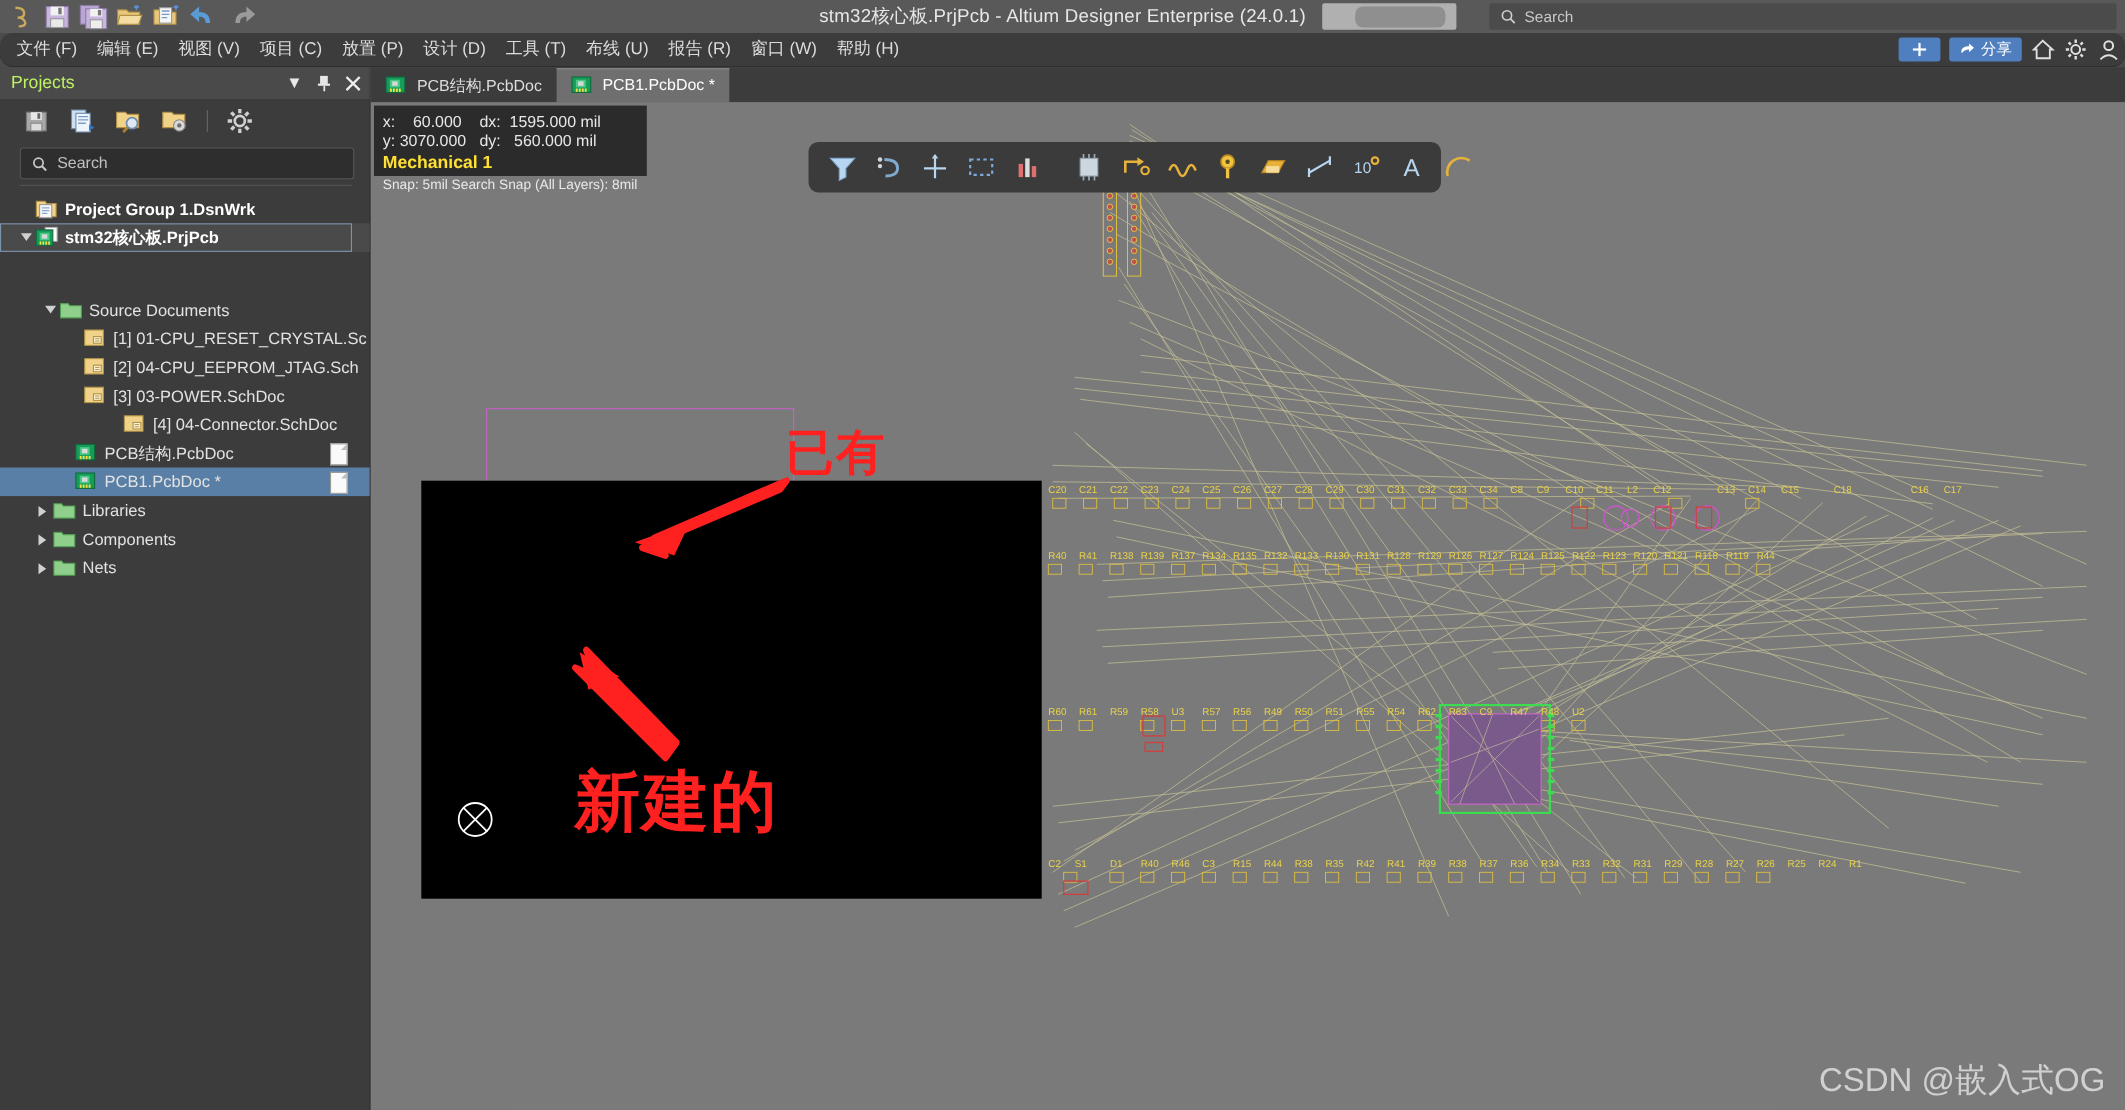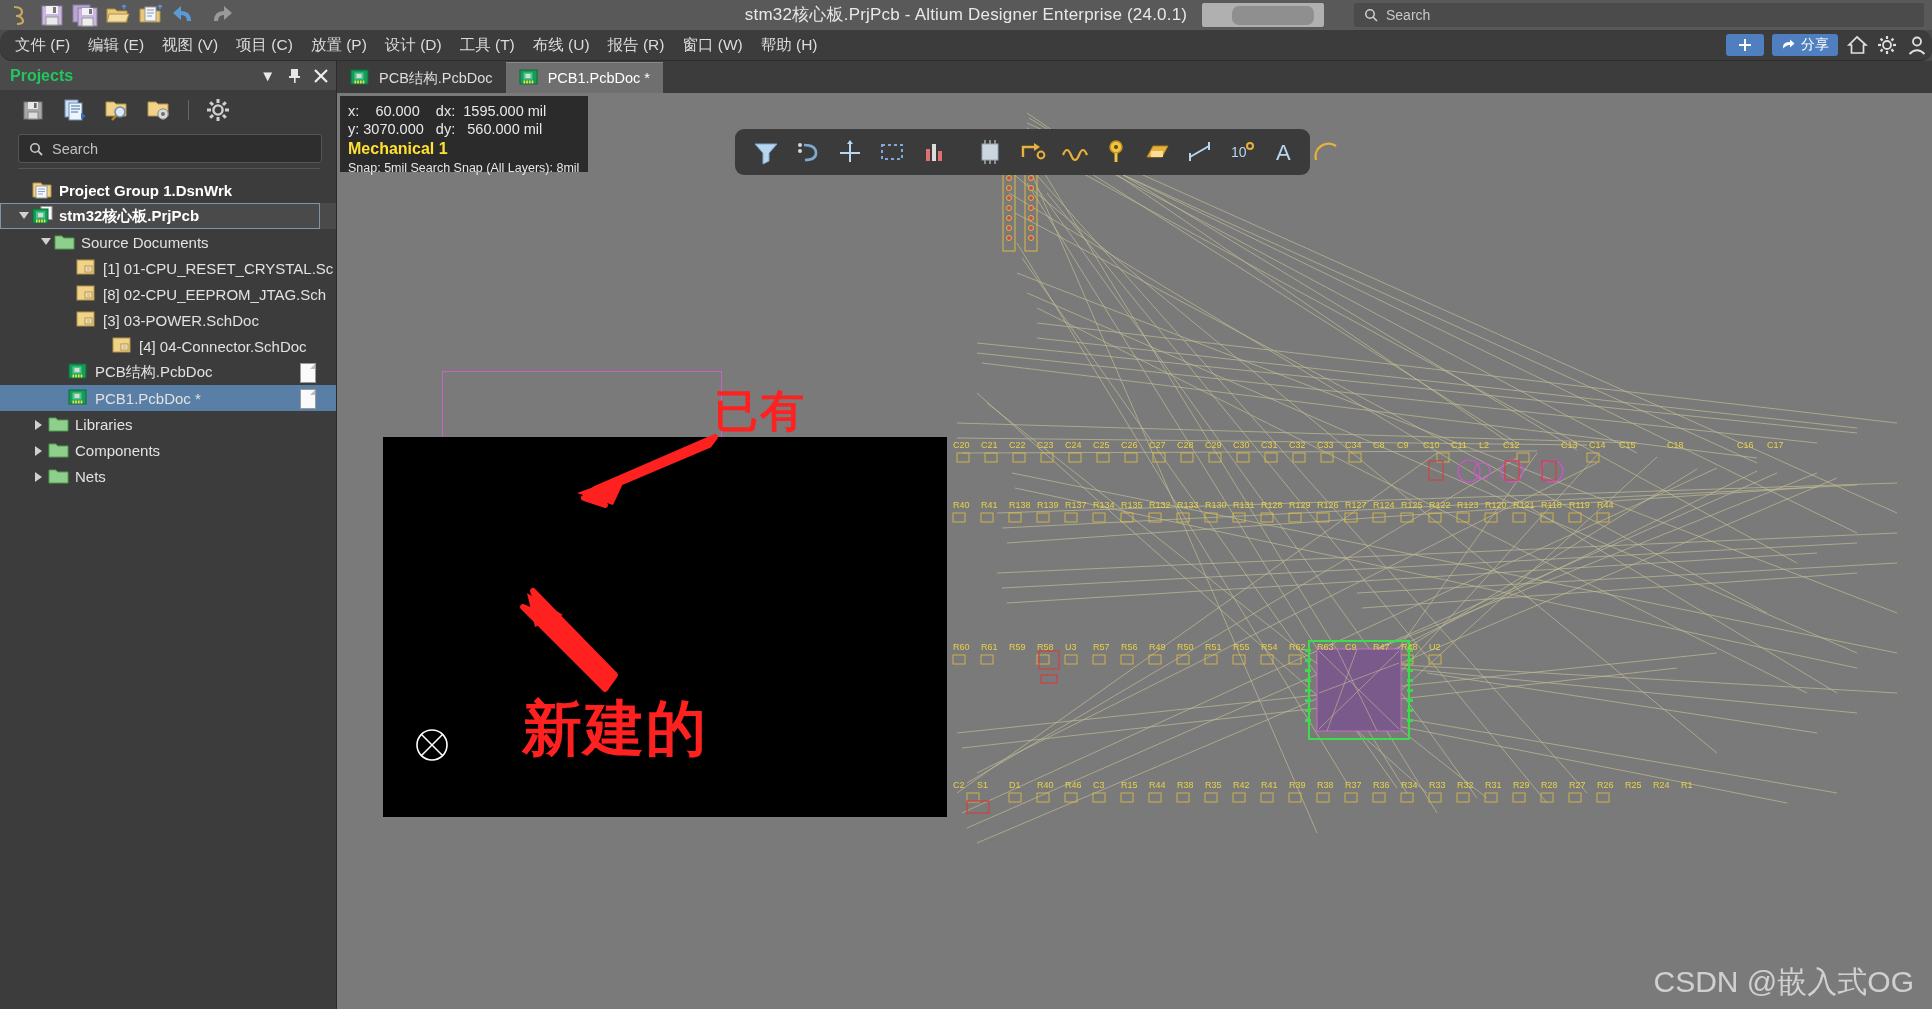--- a/index.html
+++ b/index.html
@@ -29,21 +29,21 @@
   .btn-plus:before,.btn-plus:after{content:"";position:absolute;background:#fff;}
   .btn-plus:before{left:18px;top:5px;width:2px;height:12px;}
   .btn-plus:after{left:13px;top:10px;width:12px;height:2px;}
   .btn-share{height:22px;background:#4f7fbf;border-radius:3px;color:#fff;font-size:14px;
     display:flex;align-items:center;gap:5px;padding:0 9px;}
   .mr-ic{width:22px;height:22px;position:relative;}
 
   
   .panel{position:absolute;left:0;top:61px;width:336px;height:948px;background:#3c3c3c;border-right:1px solid #2b2b2b;}
   .panel-head{position:absolute;left:0;top:0;width:336px;height:29px;background:#4a4a4a;}
-  .panel-title{position:absolute;left:10px;top:0;line-height:29px;color:#22c55e;font-size:16px;font-weight:bold;}
+  .panel-title{position:absolute;left:10px;top:0;line-height:29px;color:#bef264;font-size:16px;font-weight:normal;}
   .panel-head-btns{position:absolute;right:8px;top:0;height:29px;display:flex;align-items:center;gap:13px;color:#e8e8e8;font-size:15px;}
   .panel-toolbar{position:absolute;left:0;top:29px;width:336px;height:40px;display:flex;align-items:center;gap:16px;padding-left:20px;}
   .pt-ic{width:26px;height:26px;position:relative;}
   .pt-div{width:1px;height:20px;background:#666;}
 
   .srch{position:absolute;left:18px;top:73px;width:302px;height:27px;background:#2e2e2e;border:1px solid #565656;border-radius:3px;display:flex;align-items:center;}
   .srch .mag{width:14px;height:14px;margin:0 9px 0 10px;}
   .srch span{color:#c0c0c0;font-size:14.5px;}
   .srch-sep{position:absolute;left:18px;top:107px;width:302px;height:1px;background:#555;}
 
@@ -67,21 +67,21 @@
 
   
   .main{position:absolute;left:337px;top:61px;width:1595px;height:948px;background:#7a7a7a;overflow:hidden;}
   .tabbar{position:absolute;left:0;top:0;width:1595px;height:32px;background:#3c3c3c;display:flex;align-items:flex-end;}
   .tab{height:30px;display:flex;align-items:center;gap:7px;padding:0 13px;color:#ddd;font-size:14.5px;background:#3c3c3c;}
   .tab.active{background:#6f6f6f;color:#fff;border-top:1px solid #8a8a8a;}
   .tab .ic{margin-right:0;}
 
   .canvas{position:absolute;left:0;top:32px;width:1595px;height:916px;background:#7a7a7a;overflow:hidden;}
 
-  .coord{position:absolute;left:3px;top:3px;width:248px;height:76px;background:#2b2b2b;padding:6px 0 0 8px;box-sizing:border-box;}
+  .coord{position:absolute;left:3px;top:3px;width:248px;height:64px;background:#2b2b2b;padding:6px 0 0 8px;box-sizing:border-box;}
   .coord .ln{font-family:"Liberation Sans",sans-serif;font-size:14.5px;color:#e8e8e8;line-height:18px;white-space:pre;}
   .coord .mech{color:#ffe033;font-weight:bold;font-size:16px;line-height:22px;}
   .coord .snap{color:#e8e8e8;font-size:12.5px;line-height:16px;}
 
   .pcbtoolbar{position:absolute;left:398px;top:36px;width:575px;height:46px;background:#3b3b3b;border-radius:9px;
     display:flex;align-items:center;gap:8px;padding:0 14px;box-sizing:border-box;}
   .pcbt{width:34px;height:34px;position:relative;flex:0 0 auto;}
   .pcbt-div{width:1px;height:24px;background:#6a6a6a;margin:0 3px;}
 
   .boardrect{position:absolute;left:105px;top:278px;width:278px;height:372px;border:1px solid #c862c8;}
@@ -328,21 +328,21 @@
                 <rect x="6.6" y="13.5" width="1.6" height="3"></rect>
                 <rect x="9.2" y="13.5" width="1.6" height="3"></rect>
                 <rect x="11.8" y="13.5" width="1.6" height="3"></rect>
               </g>
             </svg>
         </span>
         <span class="lbl bold">stm32核心板.PrjPcb</span>
         <span class="selbox-border"></span>
       </div>
 
-      <div class="row" style="padding-left:38px;">
+      <div class="row" style="padding-left:38px;margin-top:40px;">
         <span class="tw">
             <i class="arr down"></i>
           </span>
         <span class="ic">
           <svg width="22" height="20" viewBox="0 0 22 20">
               <path d="M1 4h7l1.5 2H20v11H1z" fill="#8ed08b" stroke="#4f9c52"></path>
             </svg>
         </span>
         <span class="lbl">Source Documents</span>
       </div>
@@ -361,21 +361,21 @@
 
       <div class="row" style="padding-left:60px;">
         <span class="tw"></span>
         <span class="ic">
           <svg width="22" height="20" viewBox="0 0 22 20">
               <rect x="1" y="2" width="17" height="14" fill="#f0d389" stroke="#b09146"></rect>
               <rect x="9" y="8" width="7" height="6" fill="#fdf3d9" stroke="#b09146"></rect>
               <path d="M10.5 10h4M10.5 12h4" stroke="#b09146" stroke-width="0.9"></path>
             </svg>
         </span>
-        <span class="lbl">[8] 02-CPU_EEPROM_JTAG.Sch</span>
+        <span class="lbl">[2] 04-CPU_EEPROM_JTAG.Sch</span>
       </div>
 
       <div class="row" style="padding-left:60px;">
         <span class="tw"></span>
         <span class="ic">
           <svg width="22" height="20" viewBox="0 0 22 20">
               <rect x="1" y="2" width="17" height="14" fill="#f0d389" stroke="#b09146"></rect>
               <rect x="9" y="8" width="7" height="6" fill="#fdf3d9" stroke="#b09146"></rect>
               <path d="M10.5 10h4M10.5 12h4" stroke="#b09146" stroke-width="0.9"></path>
             </svg>

